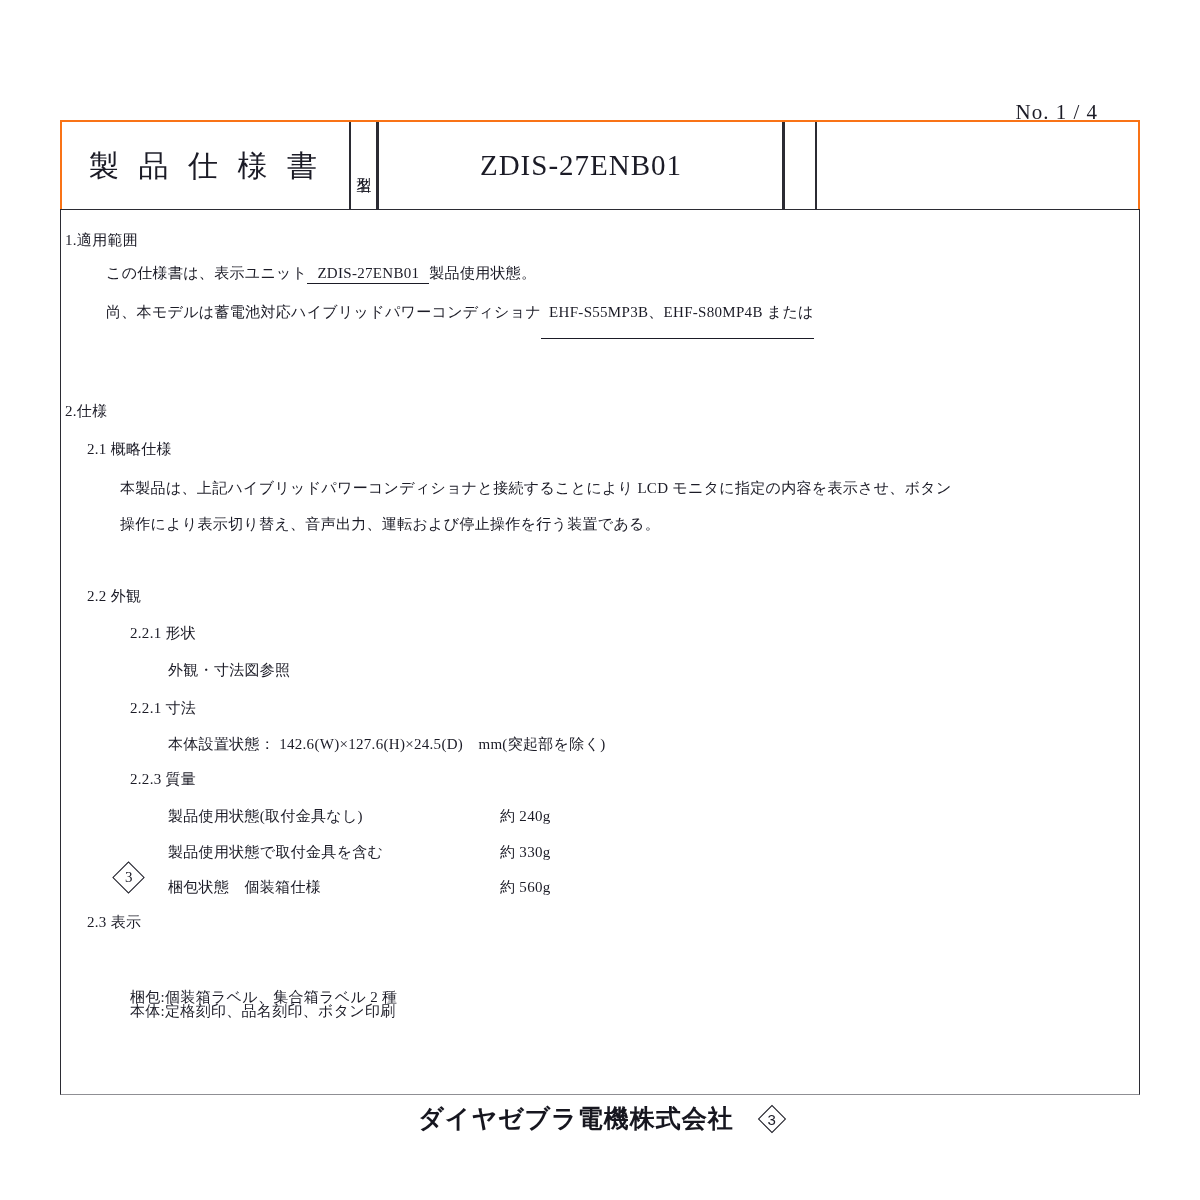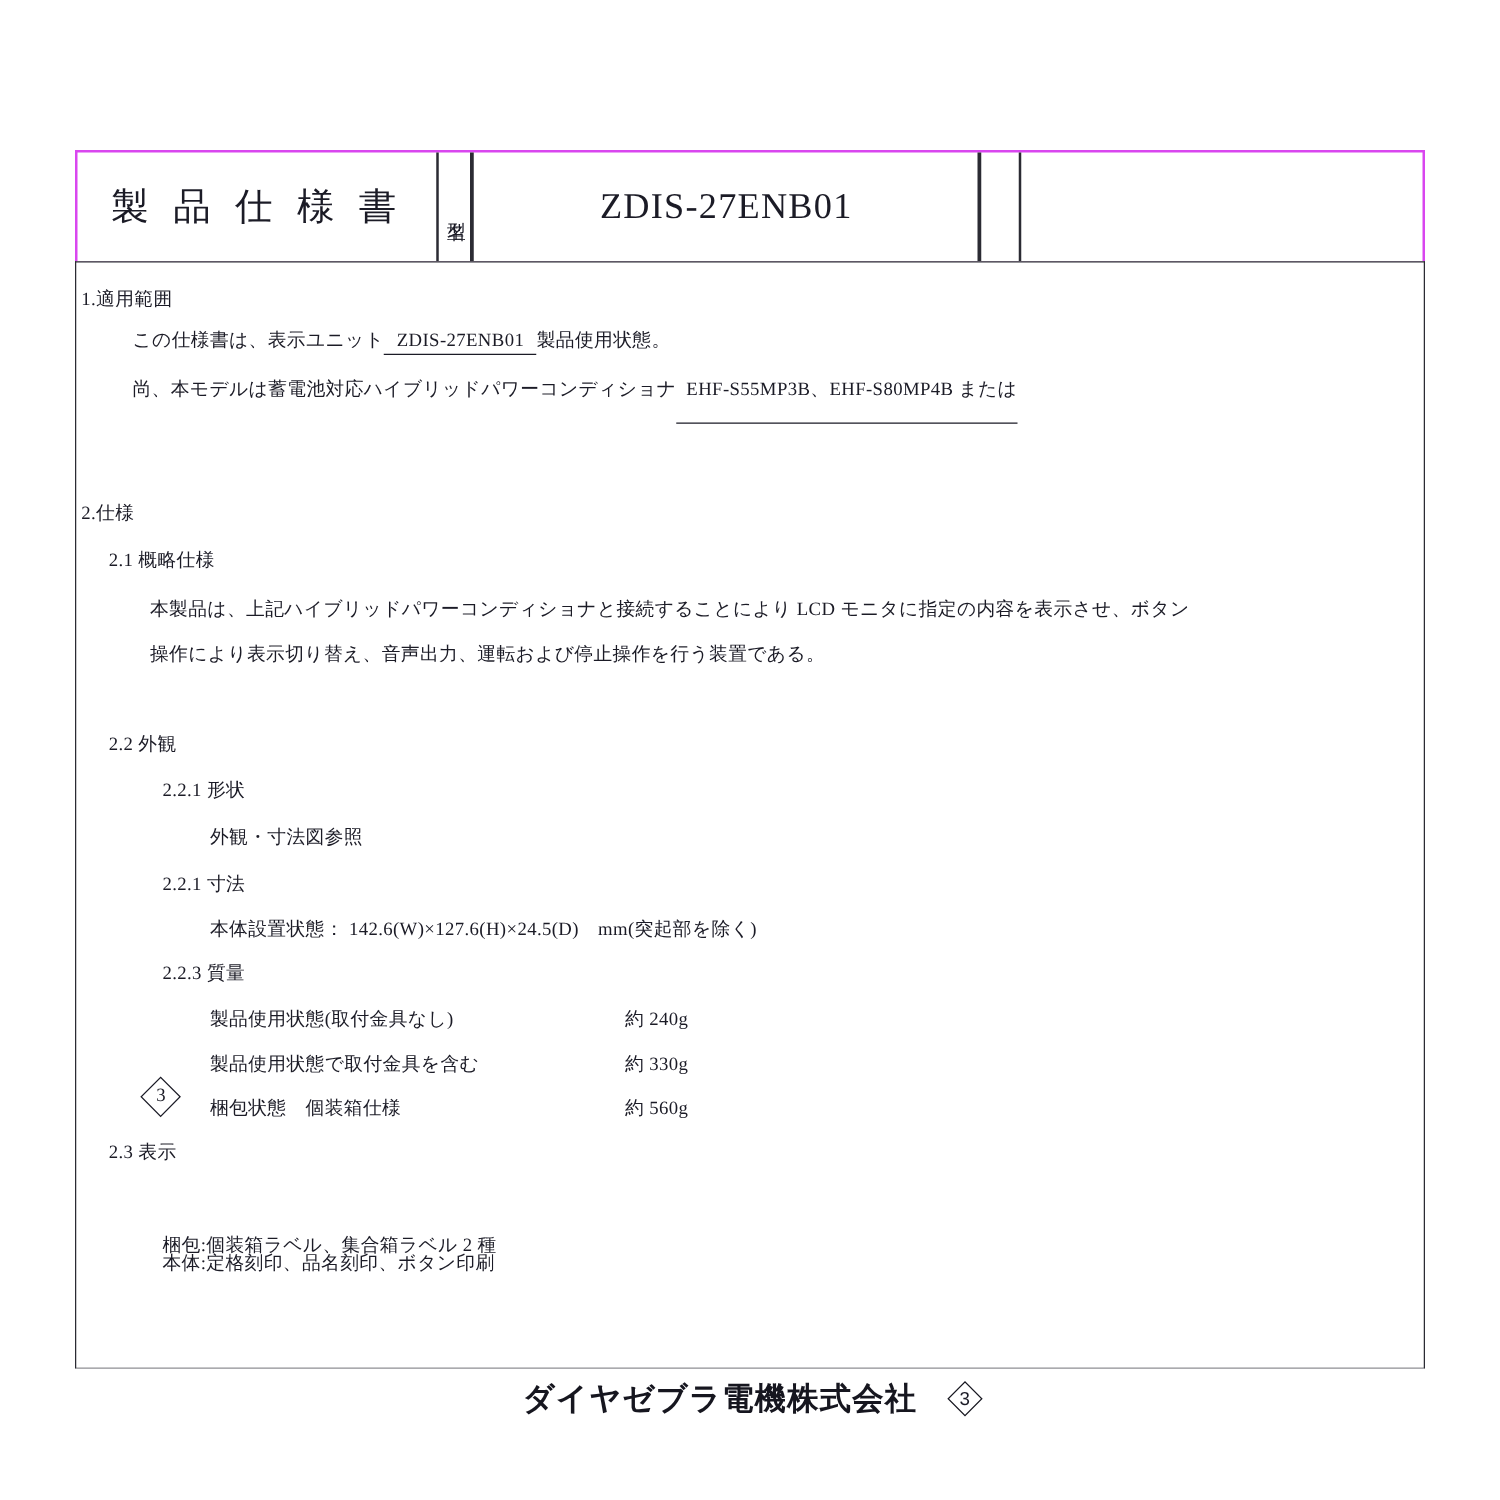--- a/index.html
+++ b/index.html
@@ -21,21 +21,21 @@
     border-bottom: 1.5px solid #1b1b26;
     padding: 0 4px 1px 4px;
     letter-spacing: 1px;
   }
 
   
   .hdr-box {
     position: absolute;
     left: 60px; top: 120px;
     width: 1080px; height: 91px;
-    border: 2px solid #d946ef;
+    border: 2px solid #f97316;
     background: #ffffff;
   }
   .vrule { position: absolute; top: 0; bottom: 0; background: #2b2b33; }
   .hdr-title {
     position: absolute; left: 0; top: 0; width: 288px; height: 87px;
     line-height: 87px; text-align: center;
     font-size: 30px; letter-spacing: 6px;
   }
   .hdr-model-label {
     position: absolute; left: 289px; top: 0; width: 26px; height: 87px;
@@ -108,20 +108,23 @@
     transform: rotate(-45deg);
     font-size: 15px;
     font-family: "Liberation Sans", "DejaVu Sans", sans-serif;
   }
 </style>
 </head>
 <body>
 
 <div class="page">
 
+  <div class="abs" style="top:82px; right:98px;">
+    <span class="page-no">No. 1 / 4</span>
+  </div>
 
   <div class="hdr-box">
     <div class="vrule" style="left:287px; width:1.5px;"></div>
     <div class="vrule" style="left:314px; width:3px;"></div>
     <div class="vrule" style="left:720px; width:3px;"></div>
     <div class="vrule" style="left:753px; width:1.5px;"></div>
     <div class="hdr-title">製 品 仕 様 書</div>
     <div class="hdr-model-label">
       <span>型名</span>
     </div>

